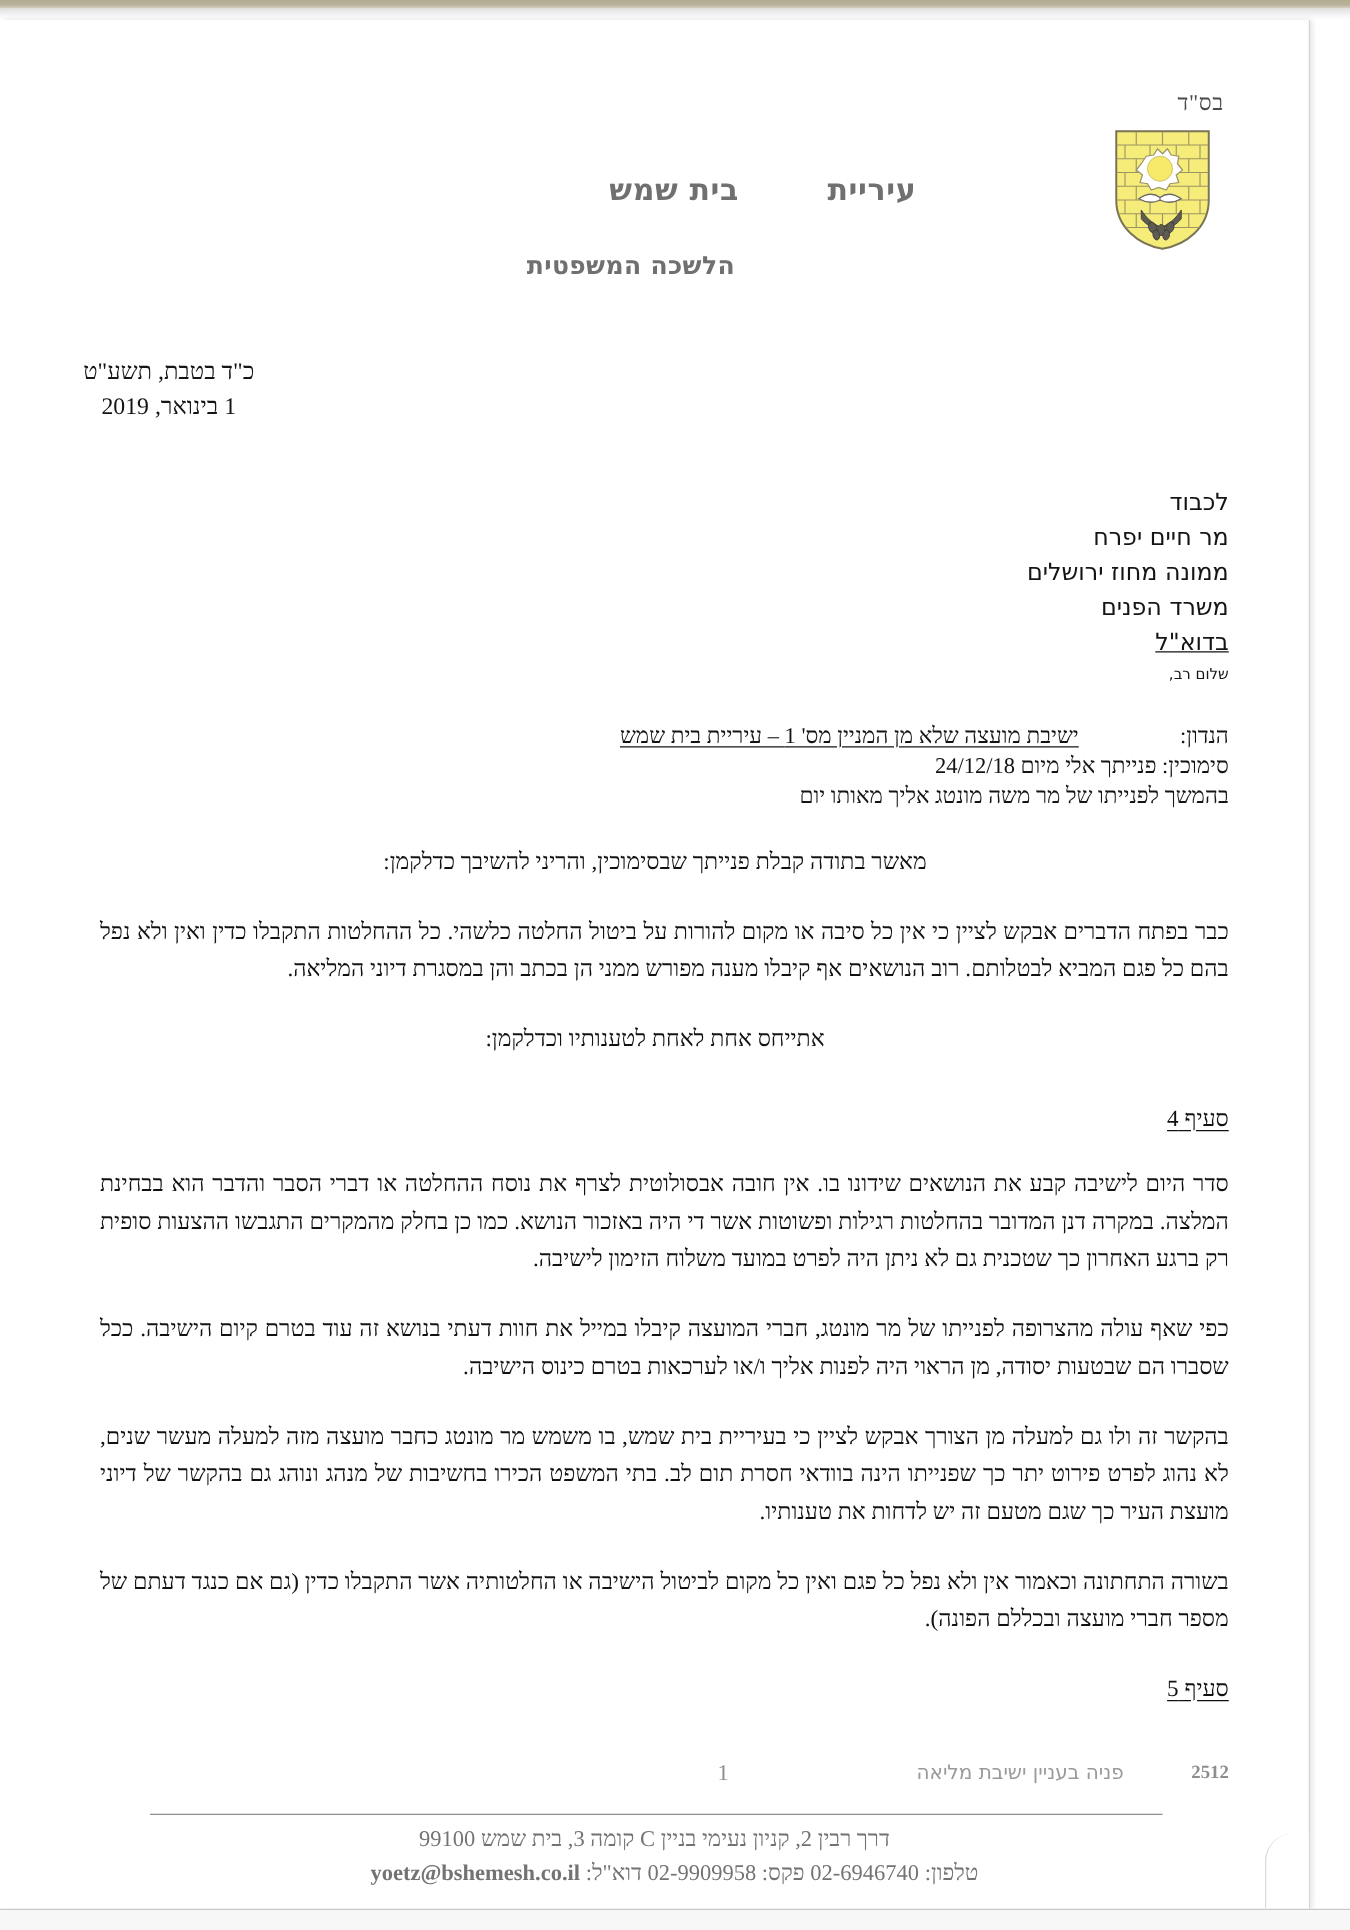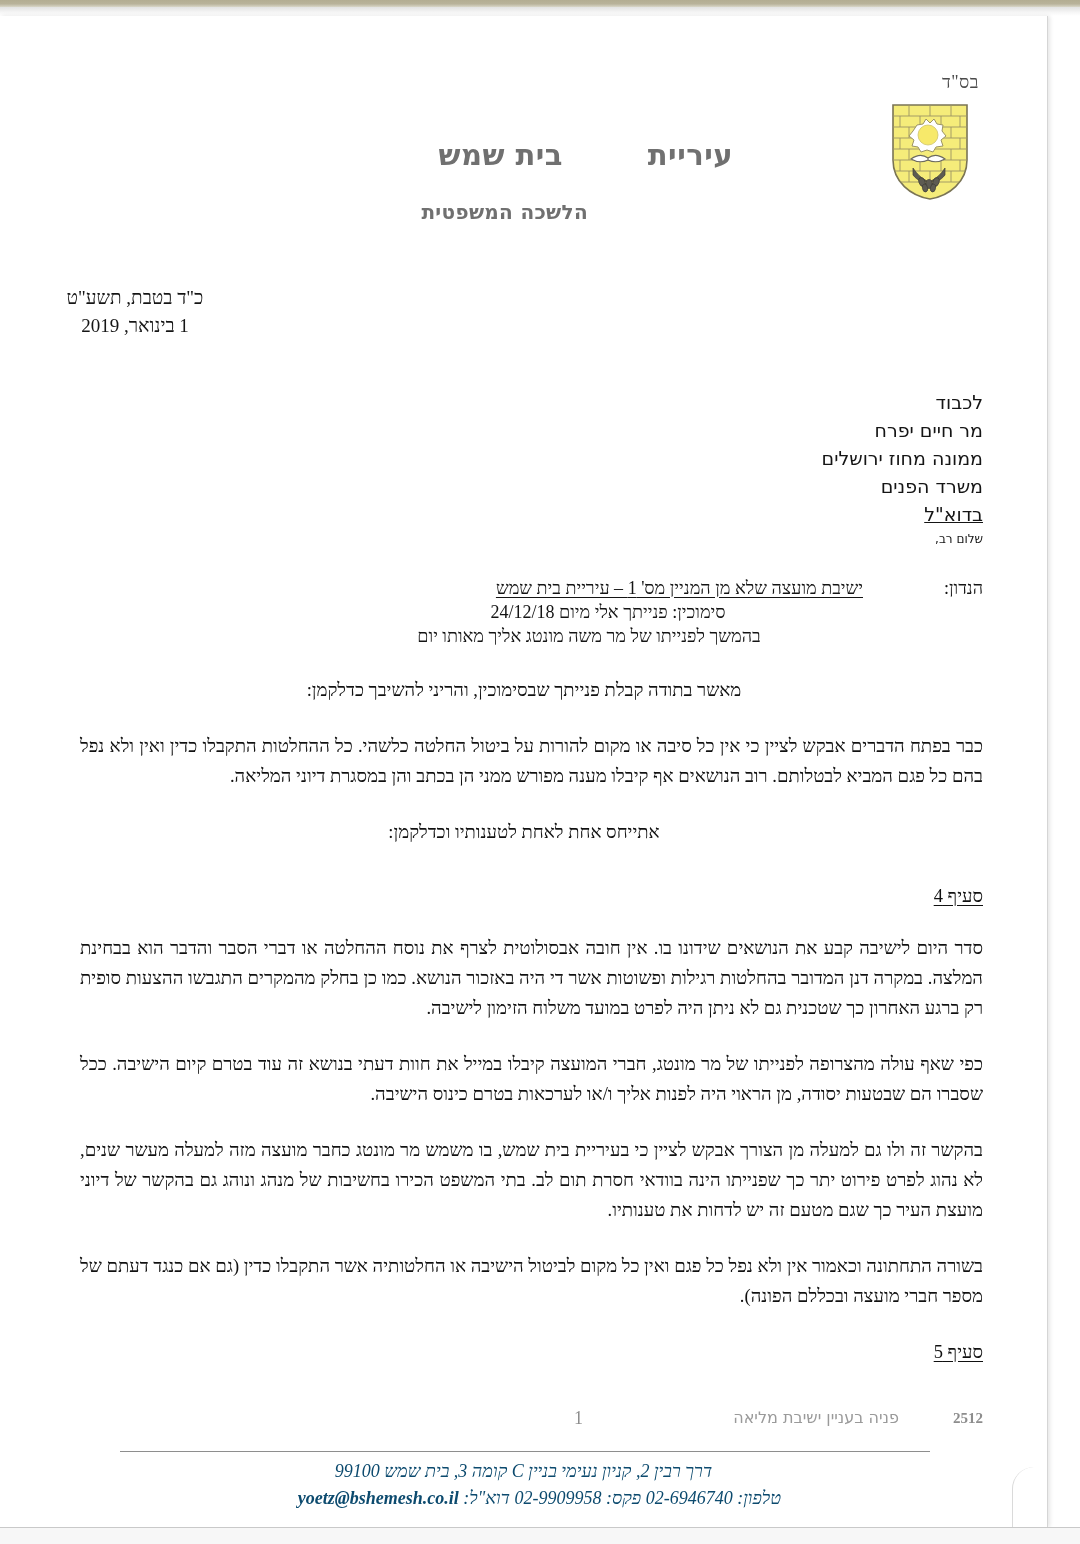--- a/index.html
+++ b/index.html
@@ -90,21 +90,21 @@
     right: 12px;
     width: 82px;
     height: 100px;
   }
   .org-title {
     position: absolute;
     top: 78px;
     right: 250px;
     font-family: "DejaVu Sans", "Liberation Sans", sans-serif;
     font-weight: bold;
-    font-size: 29px;
+    font-size: 24px;
     color: #707070;
     white-space: pre;
     letter-spacing: 0.5px;
   }
   .org-sub {
     position: absolute;
     top: 140px;
     right: 395px;
     font-family: "DejaVu Sans", "Liberation Sans", sans-serif;
     font-weight: bold;
@@ -167,21 +167,20 @@
     width: 120px;
     text-align: right;
     padding-left: 28px;
     box-sizing: border-box;
   }
   .subject-value {
     text-decoration: underline;
     text-underline-offset: 3px;
   }
   .subject-line2, .subject-line3 {
-    text-align: center;
     font-size: 18px;
     color: #141414;
     margin-top: 3px;
     padding-left: 168px;
   }
   .subject-line3 { padding-left: 130px; }
 
   
   .body-col {
     position: absolute;
@@ -253,24 +252,23 @@
     width: 810px;
     height: 1px;
     background: #8e8e8e;
   }
   .foot-contact {
     position: absolute;
     top: 1442px;
     left: 0;
     width: 1047px;
     text-align: center;
-    color: #0c4a6e;
+    color: #737373;
     font-size: 18px;
     line-height: 1.5;
-    font-style: italic;
   }
   .foot-contact .em { font-weight: bold; font-family: "Liberation Serif", serif; margin-left: 32px; }
 </style>
 </head>
 <body>
 
 <div class="top-bar"></div>
 <div class="top-shade"></div>
 
 <div class="page">

